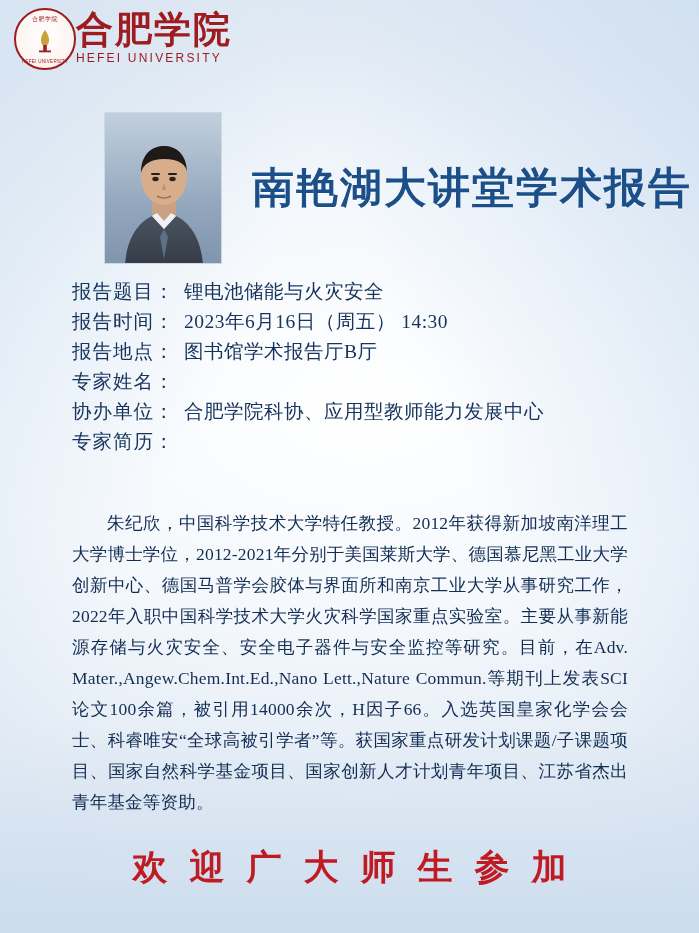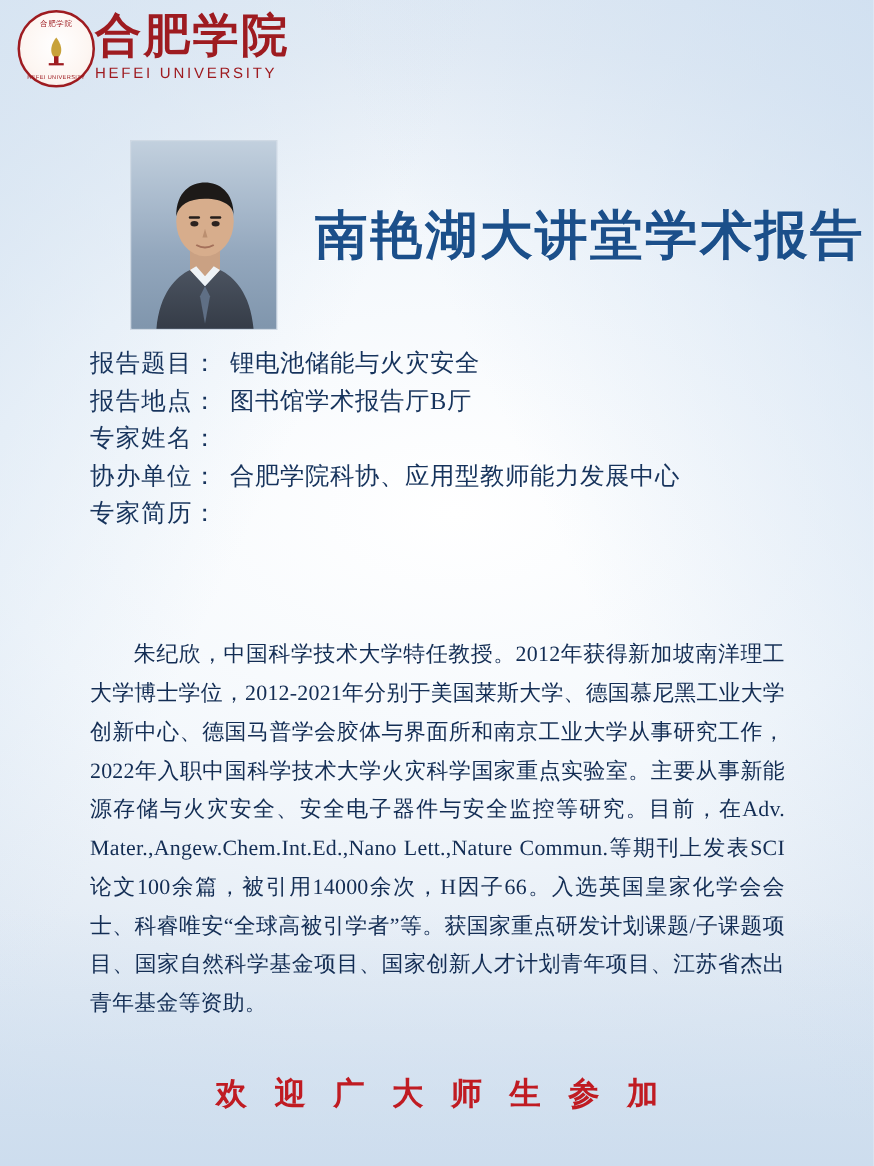--- a/index.html
+++ b/index.html
@@ -178,21 +178,21 @@
     letter-spacing: 0.2px;
   }
 
   
   .footer {
     position: absolute;
     left: 0;
     bottom: 42px;
     width: 100%;
     text-align: center;
-    font-size: 25px;
+    font-size: 35px;
     color: #c01b22;
     font-weight: bold;
     letter-spacing: 22px;
     text-indent: 22px;
     font-family: "Liberation Serif", "DejaVu Serif", serif;
   }
 </style>
 </head>
 <body>
 
@@ -254,20 +254,24 @@
     </div>
     <div class="main-title">南艳湖大讲堂学术报告</div>
   </div>
 
   <div class="info-list">
     <div class="info-row">
       <div class="info-label">报告题目：</div>
       <div class="info-value">锂电池储能与火灾安全</div>
     </div>
     <div class="info-row">
+      <div class="info-label">报告时间：</div>
+      <div class="info-value">2023年6月16日（周五）  14:30</div>
+    </div>
+    <div class="info-row">
       <div class="info-label">报告地点：</div>
       <div class="info-value">图书馆学术报告厅B厅</div>
     </div>
     <div class="info-row">
       <div class="info-label">专家姓名：</div>
     </div>
     <div class="info-row">
       <div class="info-label">协办单位：</div>
       <div class="info-value">合肥学院科协、应用型教师能力发展中心</div>
     </div>

